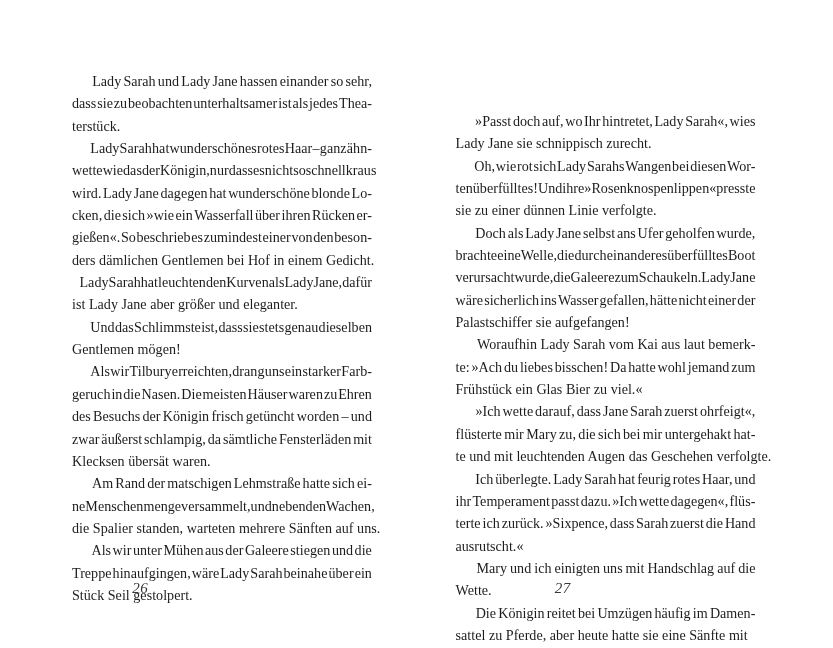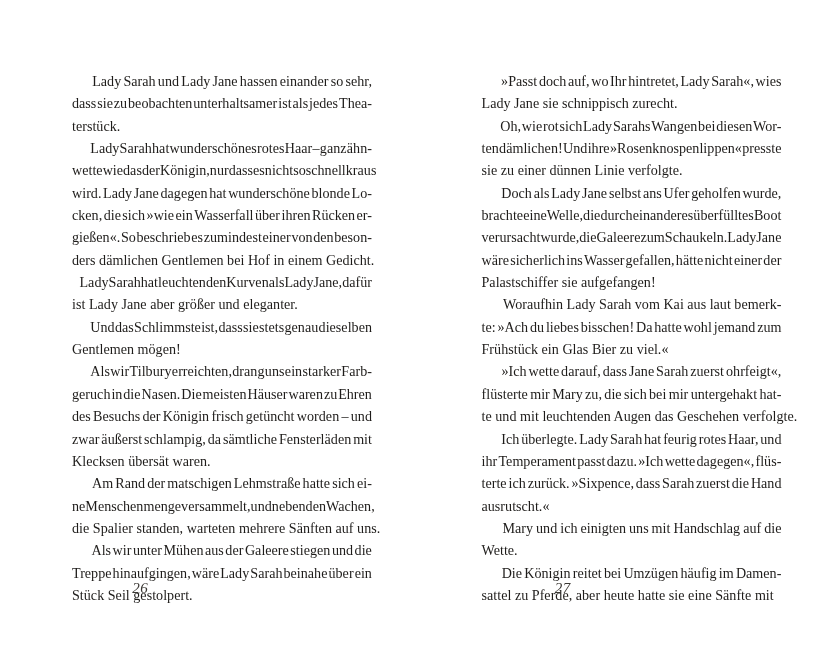--- a/index.html
+++ b/index.html
@@ -40,21 +40,21 @@
     top: 70px;
     width: 300px;
     font-size: 14.1px;
     line-height: 22.35px;
     color: #1e1c1a;
     text-align: left;
     letter-spacing: 0.02px;
     -webkit-font-smoothing: antialiased;
   }
   .page-left .textblock  { left: 72px; }
-  .page-right .textblock { left: 65px; }
+  .page-right .textblock { left: 39px; margin-top: 40px; }
 
   .para {
     margin: 0;
   }
   .line {
     display: block;
     white-space: pre;
     text-align: justify;
     text-align-last: left;
   }
@@ -137,21 +137,21 @@
   </div>
 
   <div class="page page-right">
     <div class="textblock" id="right-textblock">
         <p class="para">
           <span class="line j" title="»Passtdochauf,woIhrhintretet,LadySarah«,wies"><span class="indent"></span><span>»Passt</span><span>doch</span><span>auf,</span><span>wo</span><span>Ihr</span><span>hintretet,</span><span>Lady</span><span>Sarah«,</span><span>wies</span></span>
           <span class="line last">Lady Jane sie schnippisch zurecht.</span>
         </p>
         <p class="para">
           <span class="line j" title="Oh,wierotsichLadySarahsWangenbeidiesenWor-"><span class="indent"></span><span>Oh,</span><span>wie</span><span>rot</span><span>sich</span><span>Lady</span><span>Sarahs</span><span>Wangen</span><span>bei</span><span>diesen</span><span>Wor-</span></span>
-          <span class="line j" title="tenverfärbten!Undihre»Rosenknospenlippen«presste"><span>ten</span><span>dämlichen!</span><span>Und</span><span>ihre</span><span>»Rosenknospenlippen«</span><span>presste</span></span>
+          <span class="line j" title="tenverfärbten!Undihre»Rosenknospenlippen«presste"><span>ten</span><span>überfülltes!</span><span>Und</span><span>ihre</span><span>»Rosenknospenlippen«</span><span>presste</span></span>
           <span class="line last">sie zu einer dünnen Linie verfolgte.</span>
         </p>
         <p class="para">
           <span class="line j" title="DochalsLadyJaneselbstansUfergeholfenwurde,"><span class="indent"></span><span>Doch</span><span>als</span><span>Lady</span><span>Jane</span><span>selbst</span><span>ans</span><span>Ufer</span><span>geholfen</span><span>wurde,</span></span>
           <span class="line j" title="brachteeineWelle,diedurcheinanderesüberfülltesBoot"><span>brachte</span><span>eine</span><span>Welle,</span><span>die</span><span>durch</span><span>ein</span><span>anderes</span><span>überfülltes</span><span>Boot</span></span>
           <span class="line j" title="verursachtwurde,dieGaleerezumSchaukeln.LadyJane"><span>verursacht</span><span>wurde,</span><span>die</span><span>Galeere</span><span>zum</span><span>Schaukeln.</span><span>Lady</span><span>Jane</span></span>
           <span class="line j" title="wäresicherlichinsWassergefallen,hättenichteinerder"><span>wäre</span><span>sicherlich</span><span>ins</span><span>Wasser</span><span>gefallen,</span><span>hätte</span><span>nicht</span><span>einer</span><span>der</span></span>
           <span class="line last">Palastschiffer sie aufgefangen!</span>
         </p>
         <p class="para">

